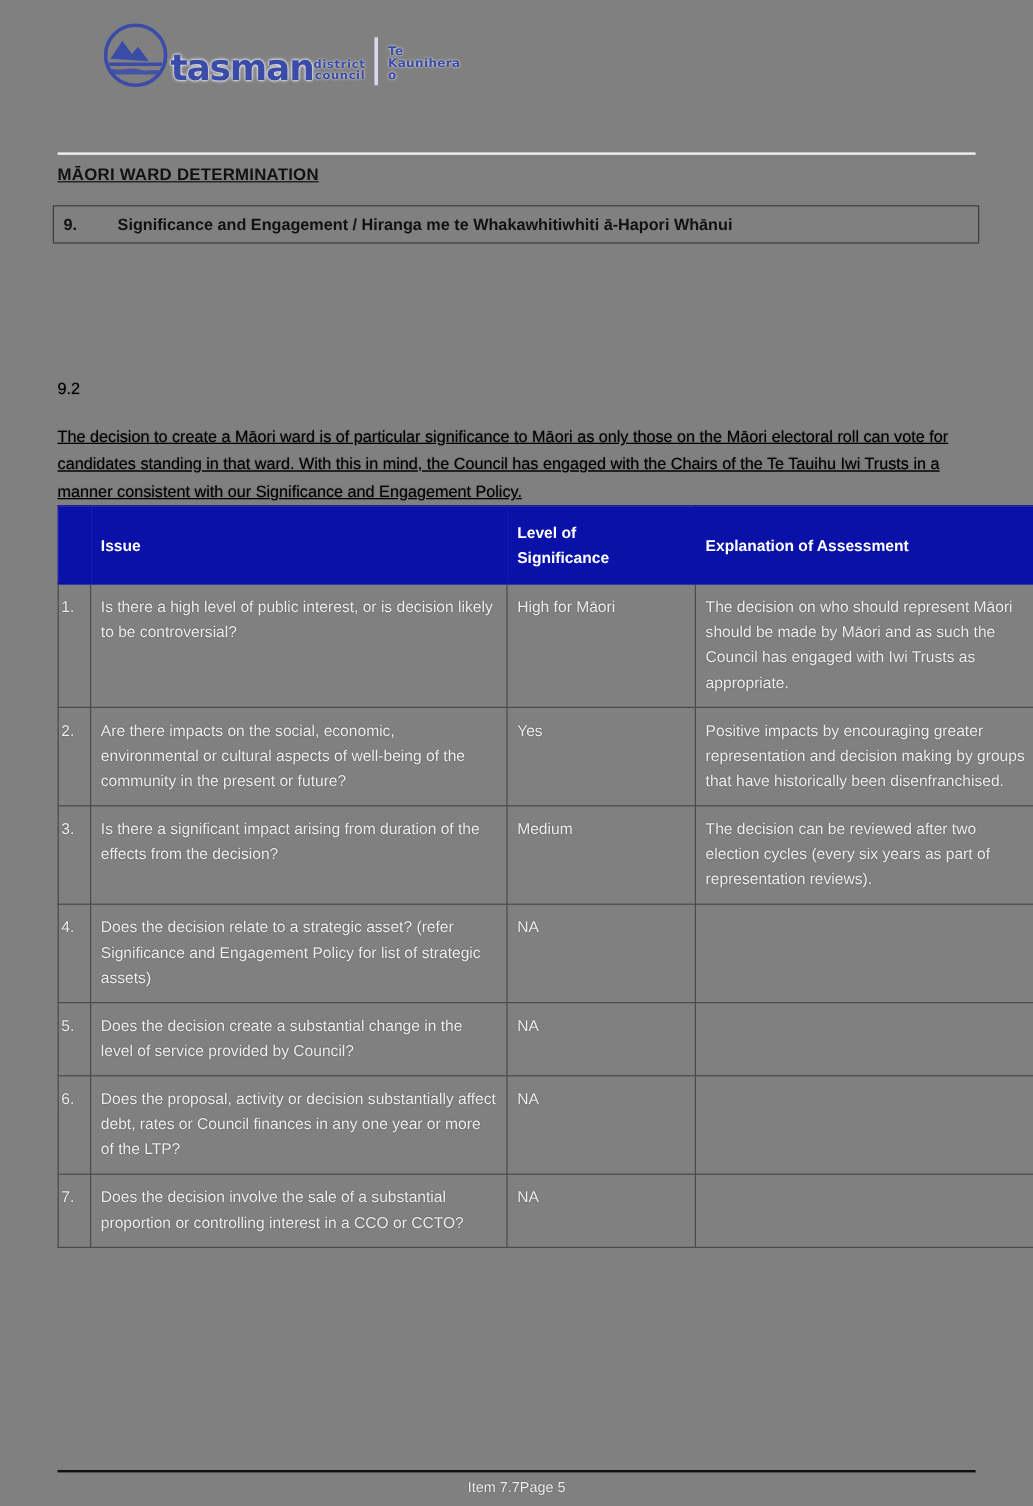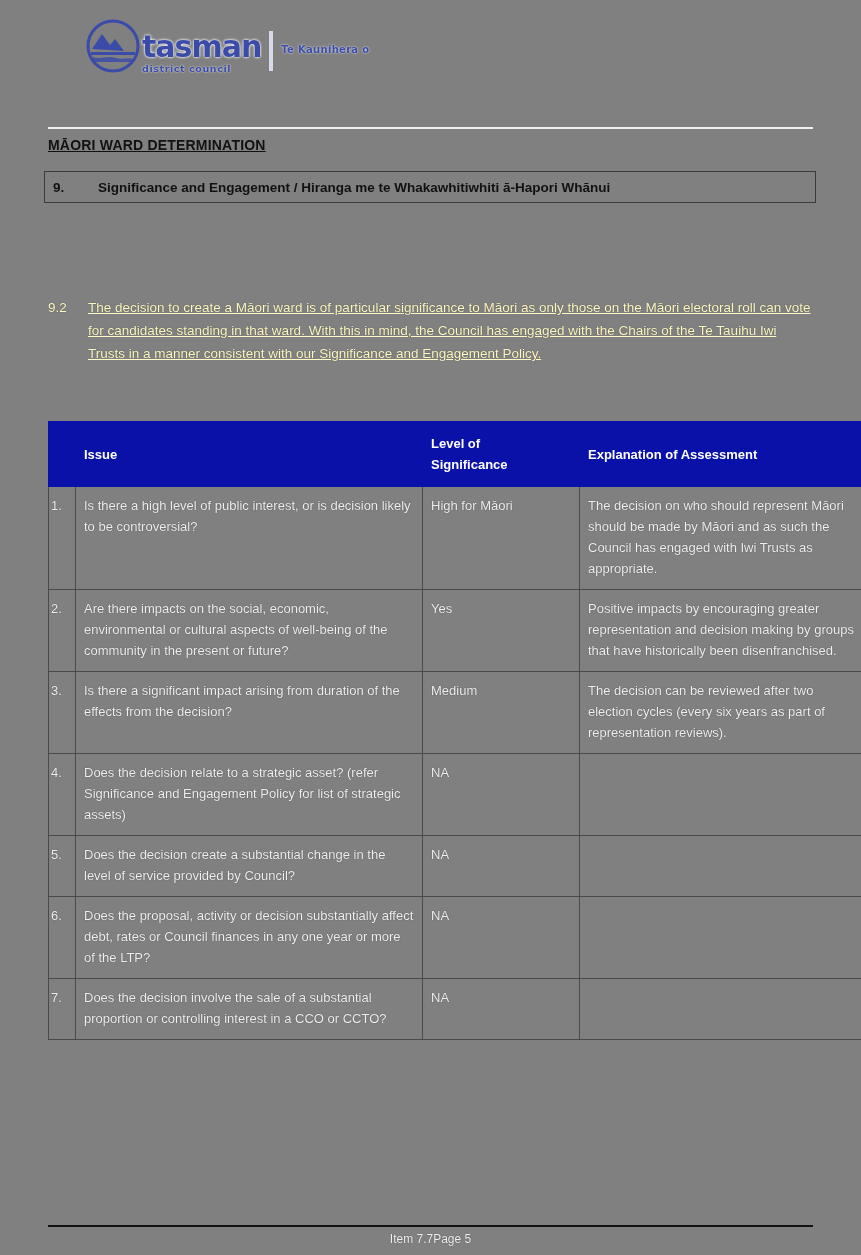--- a/index.html
+++ b/index.html
@@ -57,38 +57,38 @@
     font-family: "DejaVu Sans", sans-serif;
     font-weight: bold;
     font-size: 9.5px;
     color: #3b4ba8;
     letter-spacing: 0.6px;
     line-height: 1;
     text-align: right;
     text-shadow: 0 0 2px #ffffff;
     margin-top: 2px;
   }
-  .logo-left-col { display: flex; flex-direction: column; align-items: flex-start; }
+  .logo-left-col { display: flex; flex-direction: row; align-items: center; }
   .logo-divider {
     width: 4px;
     height: 40px;
     background: #d7d9e8;
     margin: 0 8px 2px 8px;
     align-self: flex-end;
   }
   .logo-right-col { display: flex; flex-direction: column; justify-content: flex-end; height: 54px; padding-bottom: 2px;}
   .logo-kaunihera {
     font-family: "DejaVu Sans", sans-serif;
     font-weight: bold;
     font-size: 10px;
     color: #3b4ba8;
     letter-spacing: 0.3px;
     line-height: 1;
     text-shadow: 0 0 2px #ffffff;
-    margin-bottom: 16px;
+    margin-bottom: 2px;
   }
   .logo-aorere {
     font-family: "DejaVu Sans", sans-serif;
     font-weight: bold;
     font-size: 22px;
     color: #3b4ba8;
     letter-spacing: -0.5px;
     line-height: 1;
     text-shadow: 0 0 2px #ffffff, 0 0 3px #ffffff;
   }
@@ -160,27 +160,28 @@
     top: 215px;
     width: 768px;
     font-size: 13.5px;
     line-height: 23px;
     color: #efefef;
     text-shadow: 0 0 1px #3a3a3a;
   }
   .para-92 {
     position: absolute;
     left: 48px;
-    top: 296px;
+    top: 312px;
     width: 768px;
     font-size: 13.5px;
     line-height: 23px;
-    color: #fef9c3;
-    text-shadow: 0 0 1px #3a3a3a;
-    display: flex;
+    color: #000000;
+    text-shadow: 0 0 1px #3a3a3a;
+    display: flex;
+    flex-direction: column;
   }
   .para-92 .num { width: 40px; flex: 0 0 40px; }
   .para-92 .txt { flex: 1 1 auto; text-decoration: underline; }
 
   
   .tbl {
     position: absolute;
     left: 48px;
     top: 421px;
     width: 766px;

